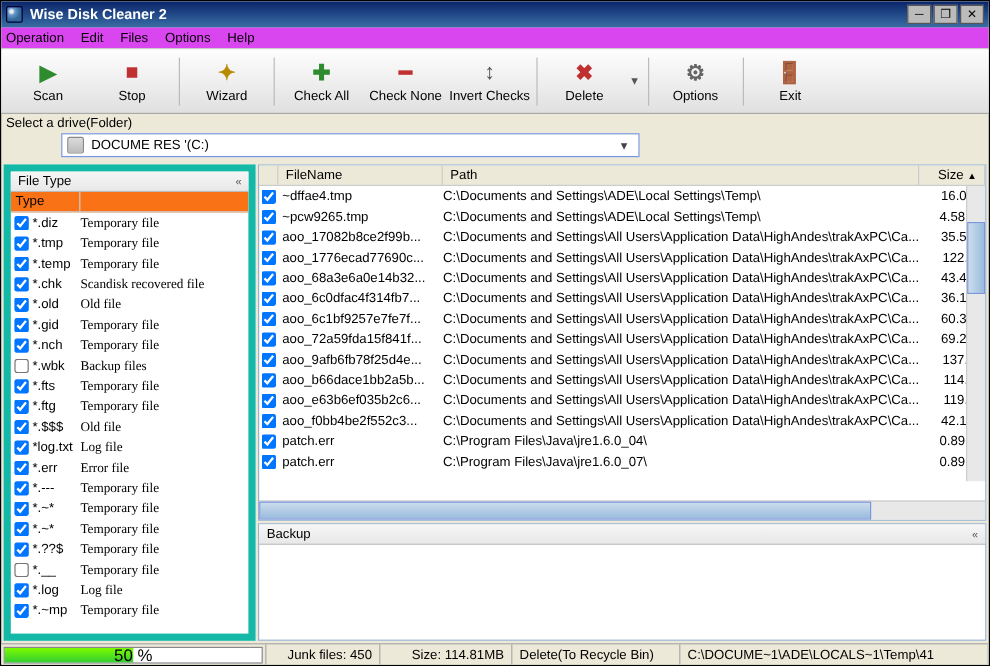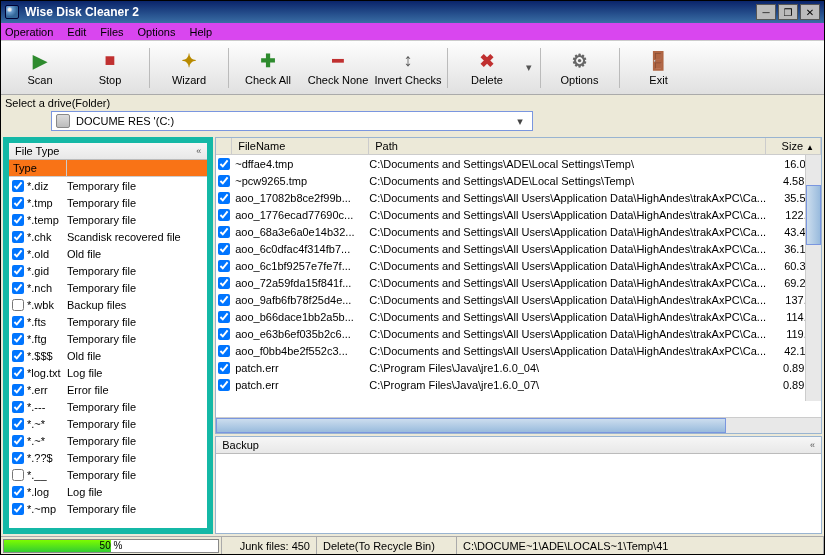--- a/index.html
+++ b/index.html
@@ -25,21 +25,21 @@
   .leftpane { width: 216px; display:flex; flex-direction:column; border:6px solid #14b8a6; background:#fff; }
   .panehead { background: linear-gradient(to bottom,#f6f6f6,#e8e8e8); border-bottom:1px solid #bbb; padding:2px 6px; display:flex; justify-content:space-between; align-items:center; font-size:11px; }
   .chev { font-size:9px; color:#555; cursor:pointer;}
   .typelist { flex:1; overflow-y:scroll; }
   .typehdr { display:flex; background:#f97316; border-bottom:1px solid #ccc; }
   .typehdr div { border-right:1px solid #ccc; padding:2px 4px; font-size:11px; cursor:pointer;}
   .typehdr .c1 { width: 58px;}
   .typehdr .c2 { flex:1;}
   .typerow { display:flex; align-items:center; height:17px; }
   .typerow .c1 { width:58px; display:flex; align-items:center; gap:3px; padding-left:3px;}
-  .typerow .c2 { flex:1;}
+  .typerow .c2 { flex:1;font-family:Liberation Serif, serif;}
   .rightpane { flex:1; display:flex; flex-direction:column; gap:2px; }
   .filepanel { flex:1; border:1px solid #99b4d1; background:#fff; display:flex; flex-direction:column; min-height:0;}
   .filehdr { display:flex; background:#ece9d8; border-bottom:1px solid #ccc;}
   .filehdr div { border-right:1px solid #ccc; padding:2px 6px; font-size:11px; cursor:pointer;}
   .filehdr .fn { width:137px;}
   .filehdr .fp { flex:1;}
   .filehdr .fs { width:55px; text-align:right; position:relative;}
   .filerows { flex:1; overflow:hidden; position:relative;}
   .filerow { display:flex; align-items:center; height:17px;}
   .filerow .fn { width:137px; display:flex; align-items:center; gap:3px; padding-left:3px; white-space:nowrap; overflow:hidden;}
@@ -47,21 +47,21 @@
   .filerow .fs { width:55px; text-align:right; padding-right:2px;}
   .hscroll { height:16px; background:#e8e8e8; border-top:1px solid #ccc; position:relative; display:flex;}
   .hsthumb { background: linear-gradient(#cde,#9bd); border:1px solid #7a96df; }
   .vscroll { position:absolute; right:0; top:0; bottom:16px; width:16px; background:#e8e8e8; border-left:1px solid #ccc;}
   .vthumb { background: linear-gradient(to right,#cde,#9bd); border:1px solid #7a96df;}
   .detailspanel { height:98px; border:1px solid #99b4d1; background:#fff; display:flex; flex-direction:column;}
   .statusbar { height:18px; border-top:1px solid #aaa; background:#ece9d8; display:flex; align-items:center; font-size:11px;}
   .sbcell { border-right:1px solid #aaa; padding:0 6px; height:100%; display:flex; align-items:center;}
   .prog { width:216px; height:14px; border:1px solid #888; background:#fff; margin:0 2px; position:relative;}
   .progfill { height:100%; background: linear-gradient(to bottom,#7cfc00,#32cd32);}
-  .progtext { position:absolute; left:0; right:0; top:0; bottom:0; display:flex; align-items:center; justify-content:center; font-size:10px;}
+  .progtext { position:absolute; left:0; right:0; top:0; bottom:0; display:flex; align-items:center; justify-content:center; font-size:14px;}
   input[type=checkbox]{ width:12px; height:12px; }
   .ic { font-weight:bold; }
 </style>
 </head>
 <body>
 
 <div class="titlebar">
   <div class="appicon"></div>
   <div class="title">Wise Disk Cleaner 2</div>
   <div class="winbtns">
@@ -429,15 +429,16 @@
 </div>
 
 <div class="statusbar">
   <div class="sbcell" style="padding:0;">
     <div class="prog">
       <div class="progfill" id="progfill" style="width: 50%;"></div>
       <div class="progtext">50 %</div>
     </div>
   </div>
   <div class="sbcell" style="flex:0 0 95px; justify-content:flex-end;">Junk files:  450</div>
+  <div class="sbcell" style="flex:0 0 110px; justify-content:flex-end;">Size:  114.81MB</div>
   <div class="sbcell" style="flex:0 0 140px;">Delete(To Recycle Bin)</div>
   <div class="sbcell" style="flex:1;">C:\DOCUME~1\ADE\LOCALS~1\Temp\41</div>
 </div>
 
 </body></html>

